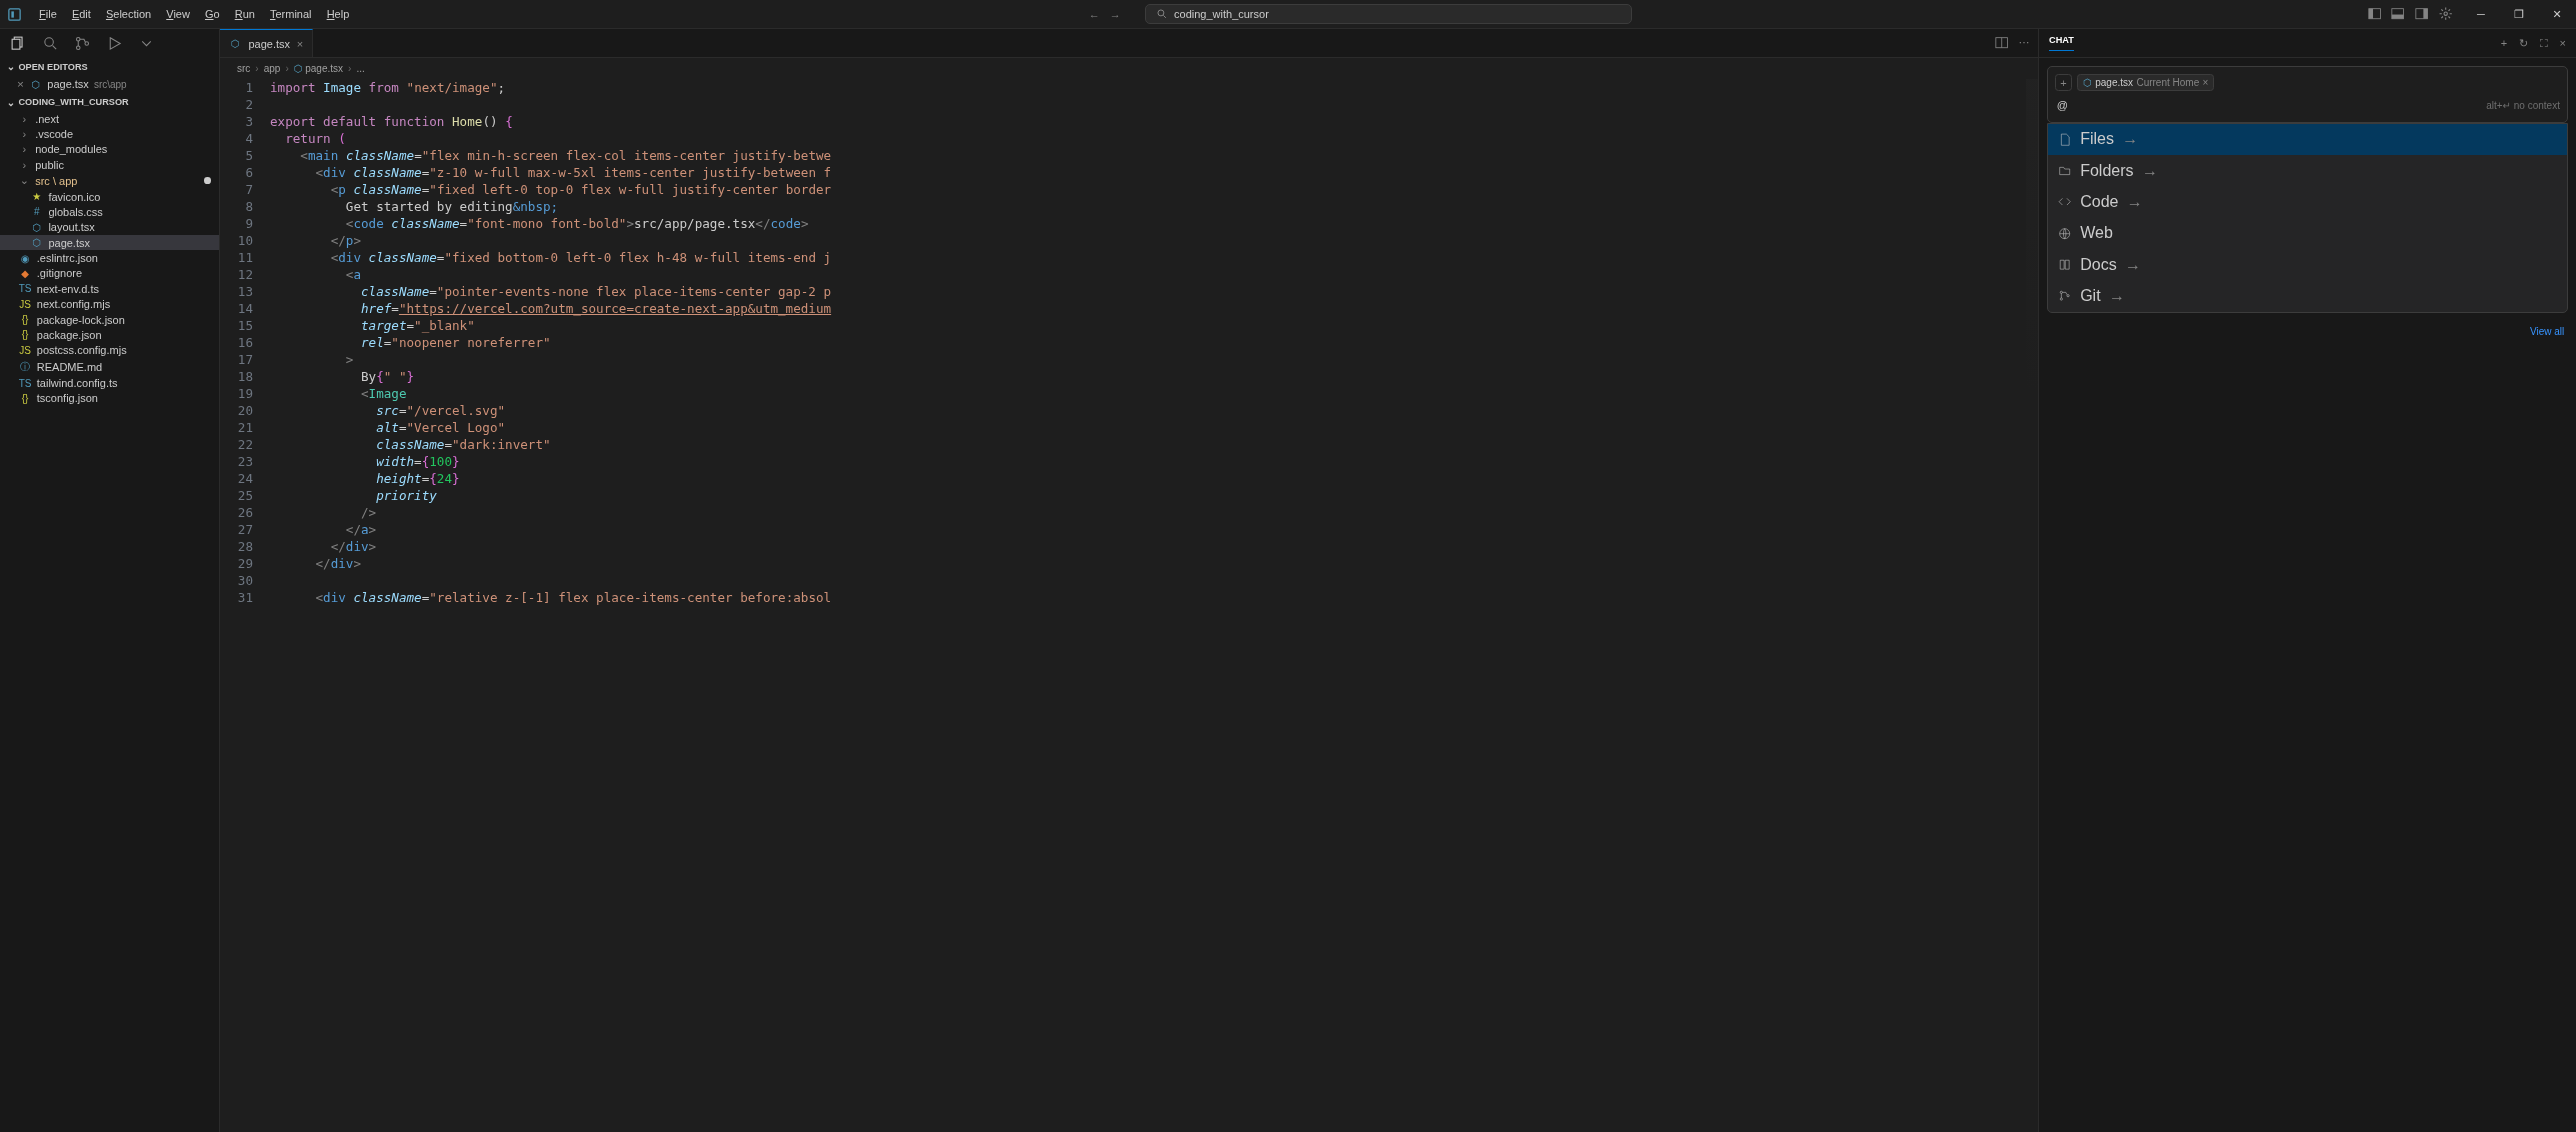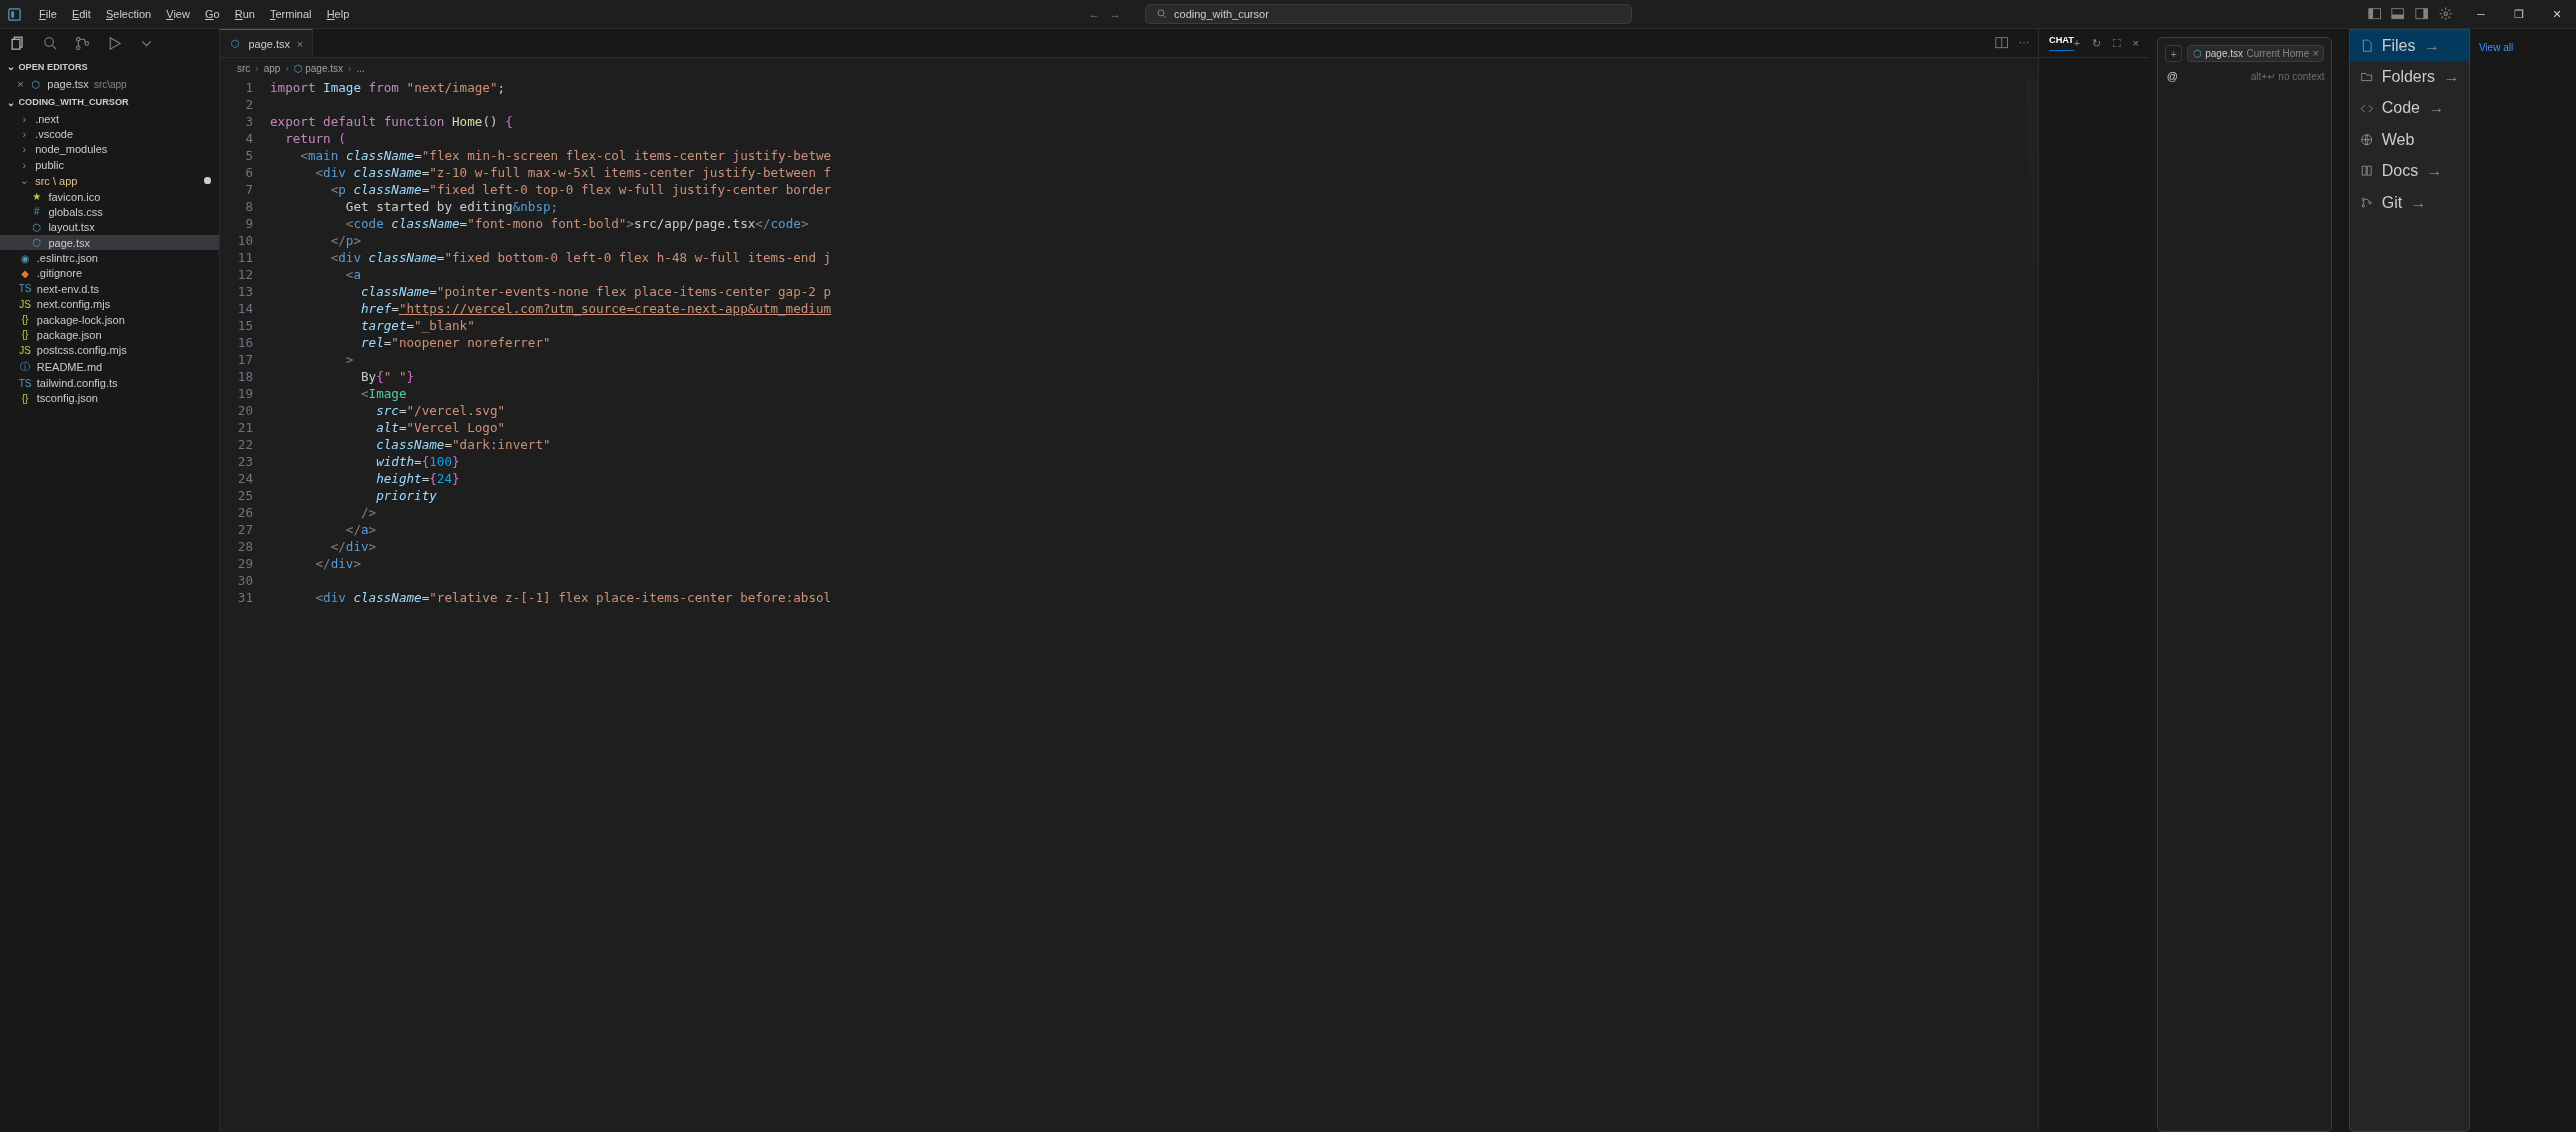--- a/index.html
+++ b/index.html
@@ -61,27 +61,27 @@
 .code { flex: 1; white-space: pre; overflow: hidden; position: relative; }
 .minimap-hint { position: absolute; right: 0; top: 0; width: 11.8px; height: 100%; background: linear-gradient(#2a2a2a, #1e1e1e 30%); opacity: 0.3; }
 .tok-kw { color: #c586c0; }
 .tok-var { color: #9cdcfe; }
 .tok-type { color: #4ec9b0; }
 .tok-str { color: #ce9178; }
 .tok-fn { color: #dcdcaa; }
 .tok-tag { color: #569cd6; }
 .tok-attr { color: #9cdcfe; font-style: italic; }
 .tok-punc { color: #808080; }
-.tok-num { color: #0ea5e9; }
+.tok-num { color: #22c55e; }
 .tok-brace { color: #da70d6; }
 .tok-url { color: #ce9178; text-decoration: underline; }
 .line { height: 17px; }
 
 
-.chat-panel { width: 538px; background: #181818; border-left: 0.8px solid #2b2b2b; display: flex; flex-direction: row; }
+.chat-panel { width: 538px; background: #181818; border-left: 0.8px solid #2b2b2b; display: flex; flex-direction: column; }
 .chat-header { height: 29px; display: flex; align-items: center; border-bottom: 0.8px solid #2b2b2b; padding: 0 10px; }
 .chat-title { font-size: 9.2px; font-weight: 700; color: #ffffff; padding-bottom: 5px; border-bottom: 1.7px solid #0078d4; }
 .chat-header-right { margin-left: auto; display: flex; gap: 11.8px; color: #858585; }
 .chat-input-box { margin: 8.4px 8.4px 0 8.4px; background: #1e1e1e; border: 0.8px solid #3c3c3c; border-radius: 5px; padding: 6.7px; }
 .chips-row { display: flex; gap: 5px; align-items: center; margin-bottom: 5px; }
 .chip-add { width: 17px; height: 17px; border: 0.8px solid #3c3c3c; border-radius: 3.4px; display: flex; align-items: center; justify-content: center; color: #858585; cursor: pointer; }
 .chip { background: #2a2a2a; border: 0.8px solid #3c3c3c; border-radius: 3.4px; padding: 1.7px 5px; display: flex; align-items: center; gap: 3.4px; font-size: 10px; }
 .chip .x { color: #858585; cursor: pointer; }
 .at-row { display: flex; align-items: center; }
 .at-symbol { color: #cccccc; padding: 3.4px 1.7px; }

